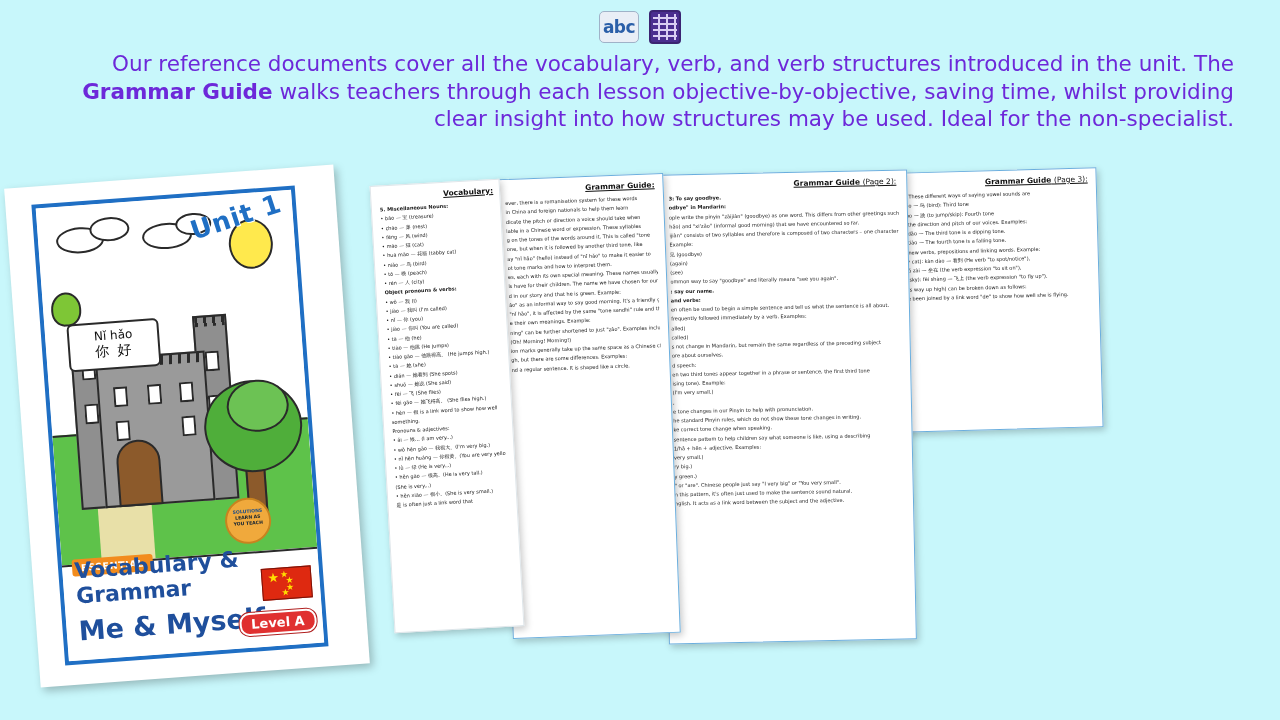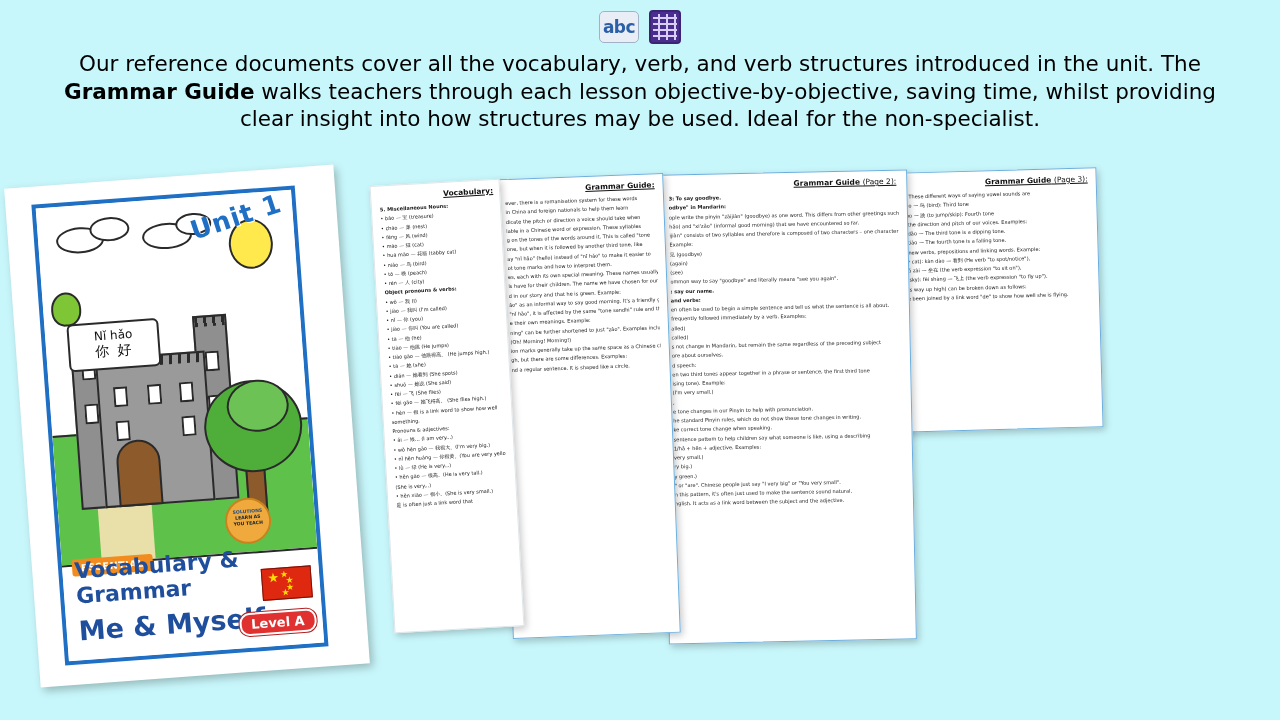--- a/index.html
+++ b/index.html
@@ -40,22 +40,22 @@
   }
   .abacus-badge i {
     position:absolute; left:2px; right:2px; height:2px; background:#d8cdf2;
     display:block;
   }
   .abacus-badge b {
     position:absolute; top:2px; bottom:2px; width:2px; background:#d8cdf2;
   }
   .subtitle {
     margin-top:6px;
-    font-size:21.5px; line-height:1.28; color:#000000;
-    text-align:center;
+    font-size:21.5px; line-height:1.28; color:#6d28d9;
+    text-align:right;
   }
   .subtitle b { font-weight:bold; }
 
   
   .stage { position:absolute; left:0; top:170px; width:1280px; height:550px; }
 
   .paper {
     position:absolute; background:#ffffff;
     box-shadow:2px 3px 7px rgba(0,0,0,0.22);
     overflow:hidden;

